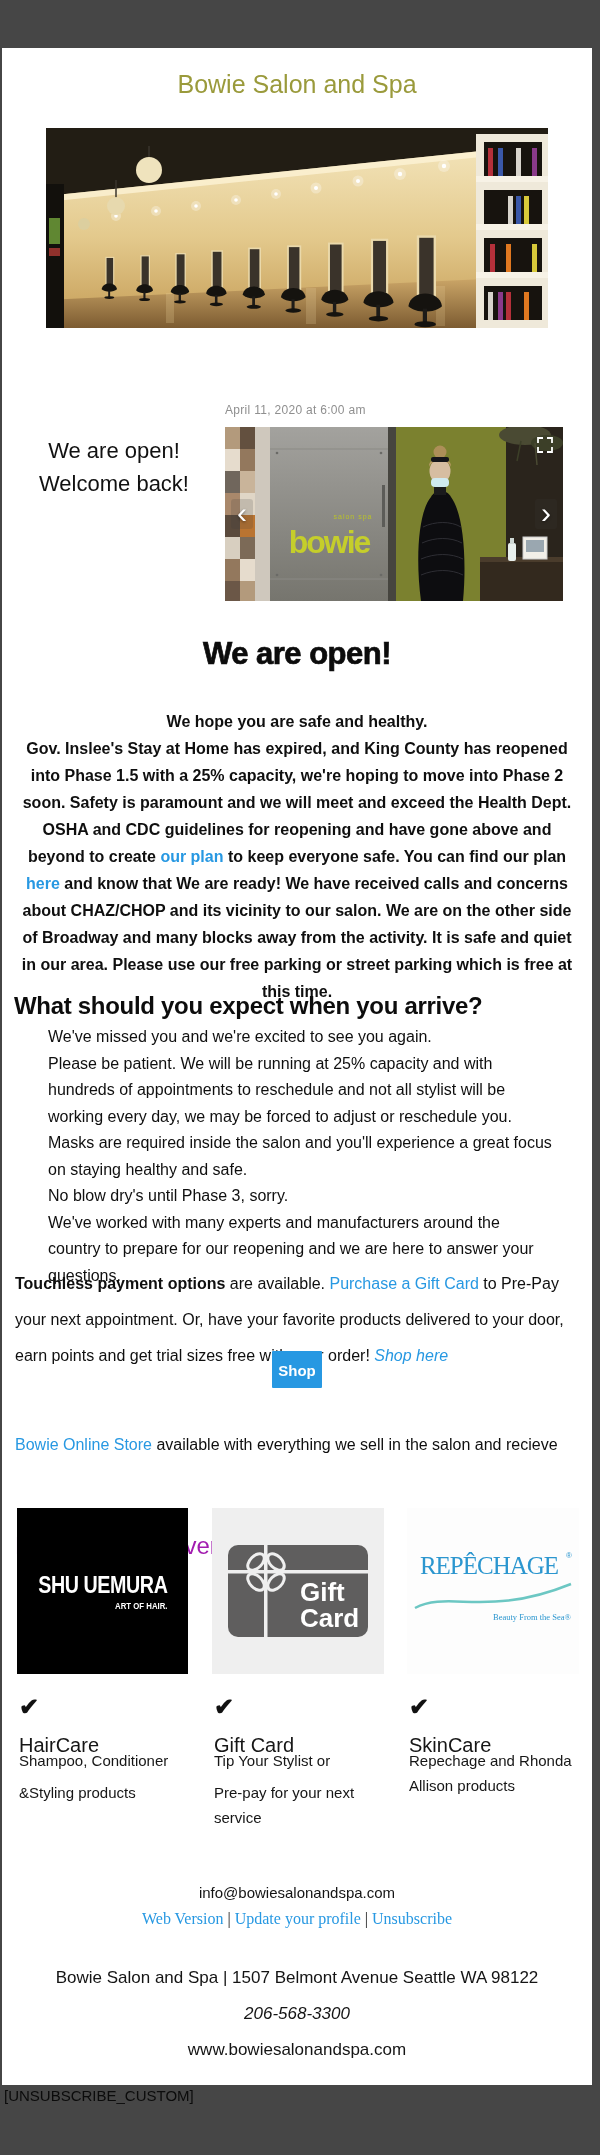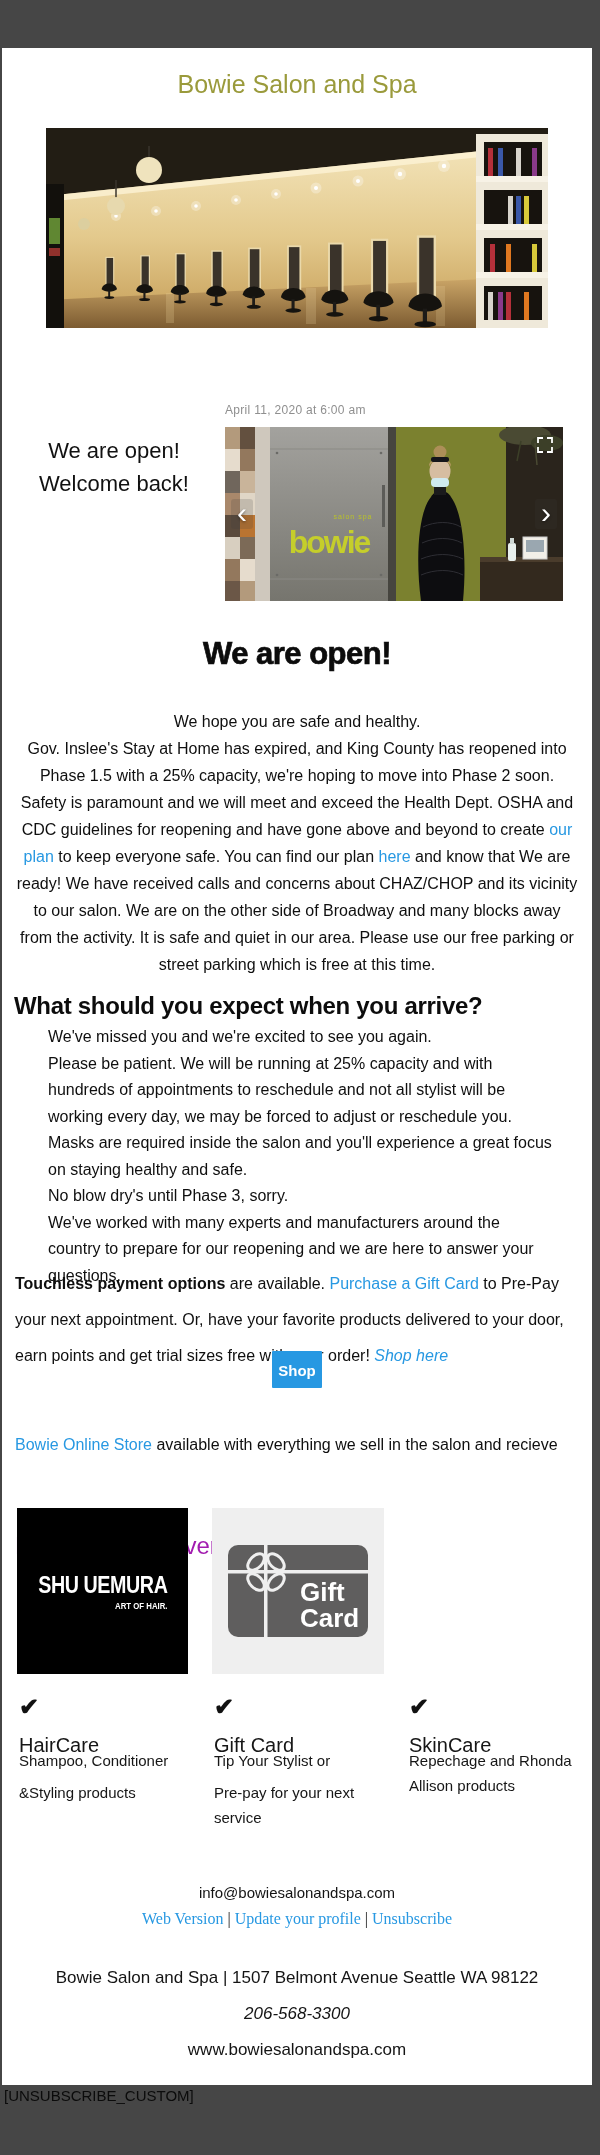--- a/index.html
+++ b/index.html
@@ -15,21 +15,21 @@
   .caption{left:223px;top:355px;font-size:12px;color:#8f8f8f;letter-spacing:.3px;}
   .carousel{left:223px;top:379px;width:338px;height:174px;overflow:hidden;}
   .chev{position:absolute;top:50%;transform:translateY(-50%);width:22px;height:30px;color:#fff;
         font-size:30px;line-height:28px;text-align:center;text-shadow:0 1px 3px rgba(0,0,0,.45);
         background:rgba(60,60,60,.18);border-radius:3px;cursor:pointer;}
   .chev.prev{left:6px;} .chev.next{right:6px;}
   .expand{position:absolute;top:8px;right:8px;width:20px;height:20px;cursor:pointer;}
 
   .headline{left:0;top:588px;width:100%;text-align:center;font-size:31px;font-weight:700;color:#0c0c0c;
             letter-spacing:-.5px;-webkit-text-stroke:.7px #0c0c0c;}
-  .para{left:14px;top:660px;width:562px;text-align:center;font-size:16px;line-height:27px;color:#0f0f0f;}
+  .para{left:14px;top:660px;width:562px;text-align:center;font-size:16px;line-height:27px;color:#0f0f0f;font-weight:bold;}
   a.lnk{color:#2798e2;text-decoration:none;cursor:pointer;}
   .expect-h{left:12px;top:944px;font-size:24px;font-weight:700;color:#0c0c0c;letter-spacing:-.3px;}
   .list{left:46px;top:976px;width:508px;font-size:16px;line-height:26.5px;color:#0f0f0f;}
   .touchless{left:13px;top:1218px;width:566px;font-size:16px;line-height:36px;color:#0f0f0f;}
   .shop-wrap{left:0;top:1303px;width:100%;text-align:center;}
   .shop-btn{display:inline-block;width:50px;height:37px;line-height:37px;background:#2798e2;color:#fff;
             font-size:15px;font-weight:700;text-align:center;border:none;border-radius:1px;cursor:pointer;}
   .storeline{left:13px;top:1388px;width:566px;font-size:16px;color:#0f0f0f;}
   .shipping{left:13px;top:1484px;font-size:24px;color:#a21caf;}
 
@@ -303,20 +303,28 @@
           <ellipse cx="28" cy="17" rx="10" ry="6" transform="rotate(-45 28 17)"></ellipse>
           <ellipse cx="48" cy="17" rx="10" ry="6" transform="rotate(45 48 17)"></ellipse>
           <ellipse cx="28" cy="37" rx="10" ry="6" transform="rotate(45 28 37)"></ellipse>
           <ellipse cx="48" cy="37" rx="10" ry="6" transform="rotate(-45 48 37)"></ellipse>
         </g>
         <text x="72" y="56" font-size="26" font-weight="bold" fill="#fff" font-family="Liberation Sans, sans-serif">Gift</text>
         <text x="72" y="82" font-size="26" font-weight="bold" fill="#fff" font-family="Liberation Sans, sans-serif">Card</text>
       </svg>
     </div>
 
+    <div class="abs tile tile3">
+      <svg width="168" height="110" viewBox="0 0 168 110">
+        <text x="80" y="38" font-size="25" fill="#2b96cf" text-anchor="middle" font-family="Liberation Serif, serif" letter-spacing="-1">REPÊCHAGE</text>
+        <text x="157" y="22" font-size="8" fill="#2b96cf">®</text>
+        <path d="M6,72 C40,54 78,82 162,48" stroke="#6cc7c3" stroke-width="2.5" fill="none"></path>
+        <text x="162" y="84" font-size="8.5" fill="#2b96cf" text-anchor="end" font-family="Liberation Serif, serif">Beauty From the Sea®</text>
+      </svg>
+    </div>
 
     <div class="abs check c1">✔</div>
     <div class="abs check c2">✔</div>
     <div class="abs check c3">✔</div>
 
     <div class="abs cat c1">HairCare</div>
     <div class="abs cat c2">Gift Card</div>
     <div class="abs cat c3">SkinCare</div>
 
     <div class="abs desc c1">

